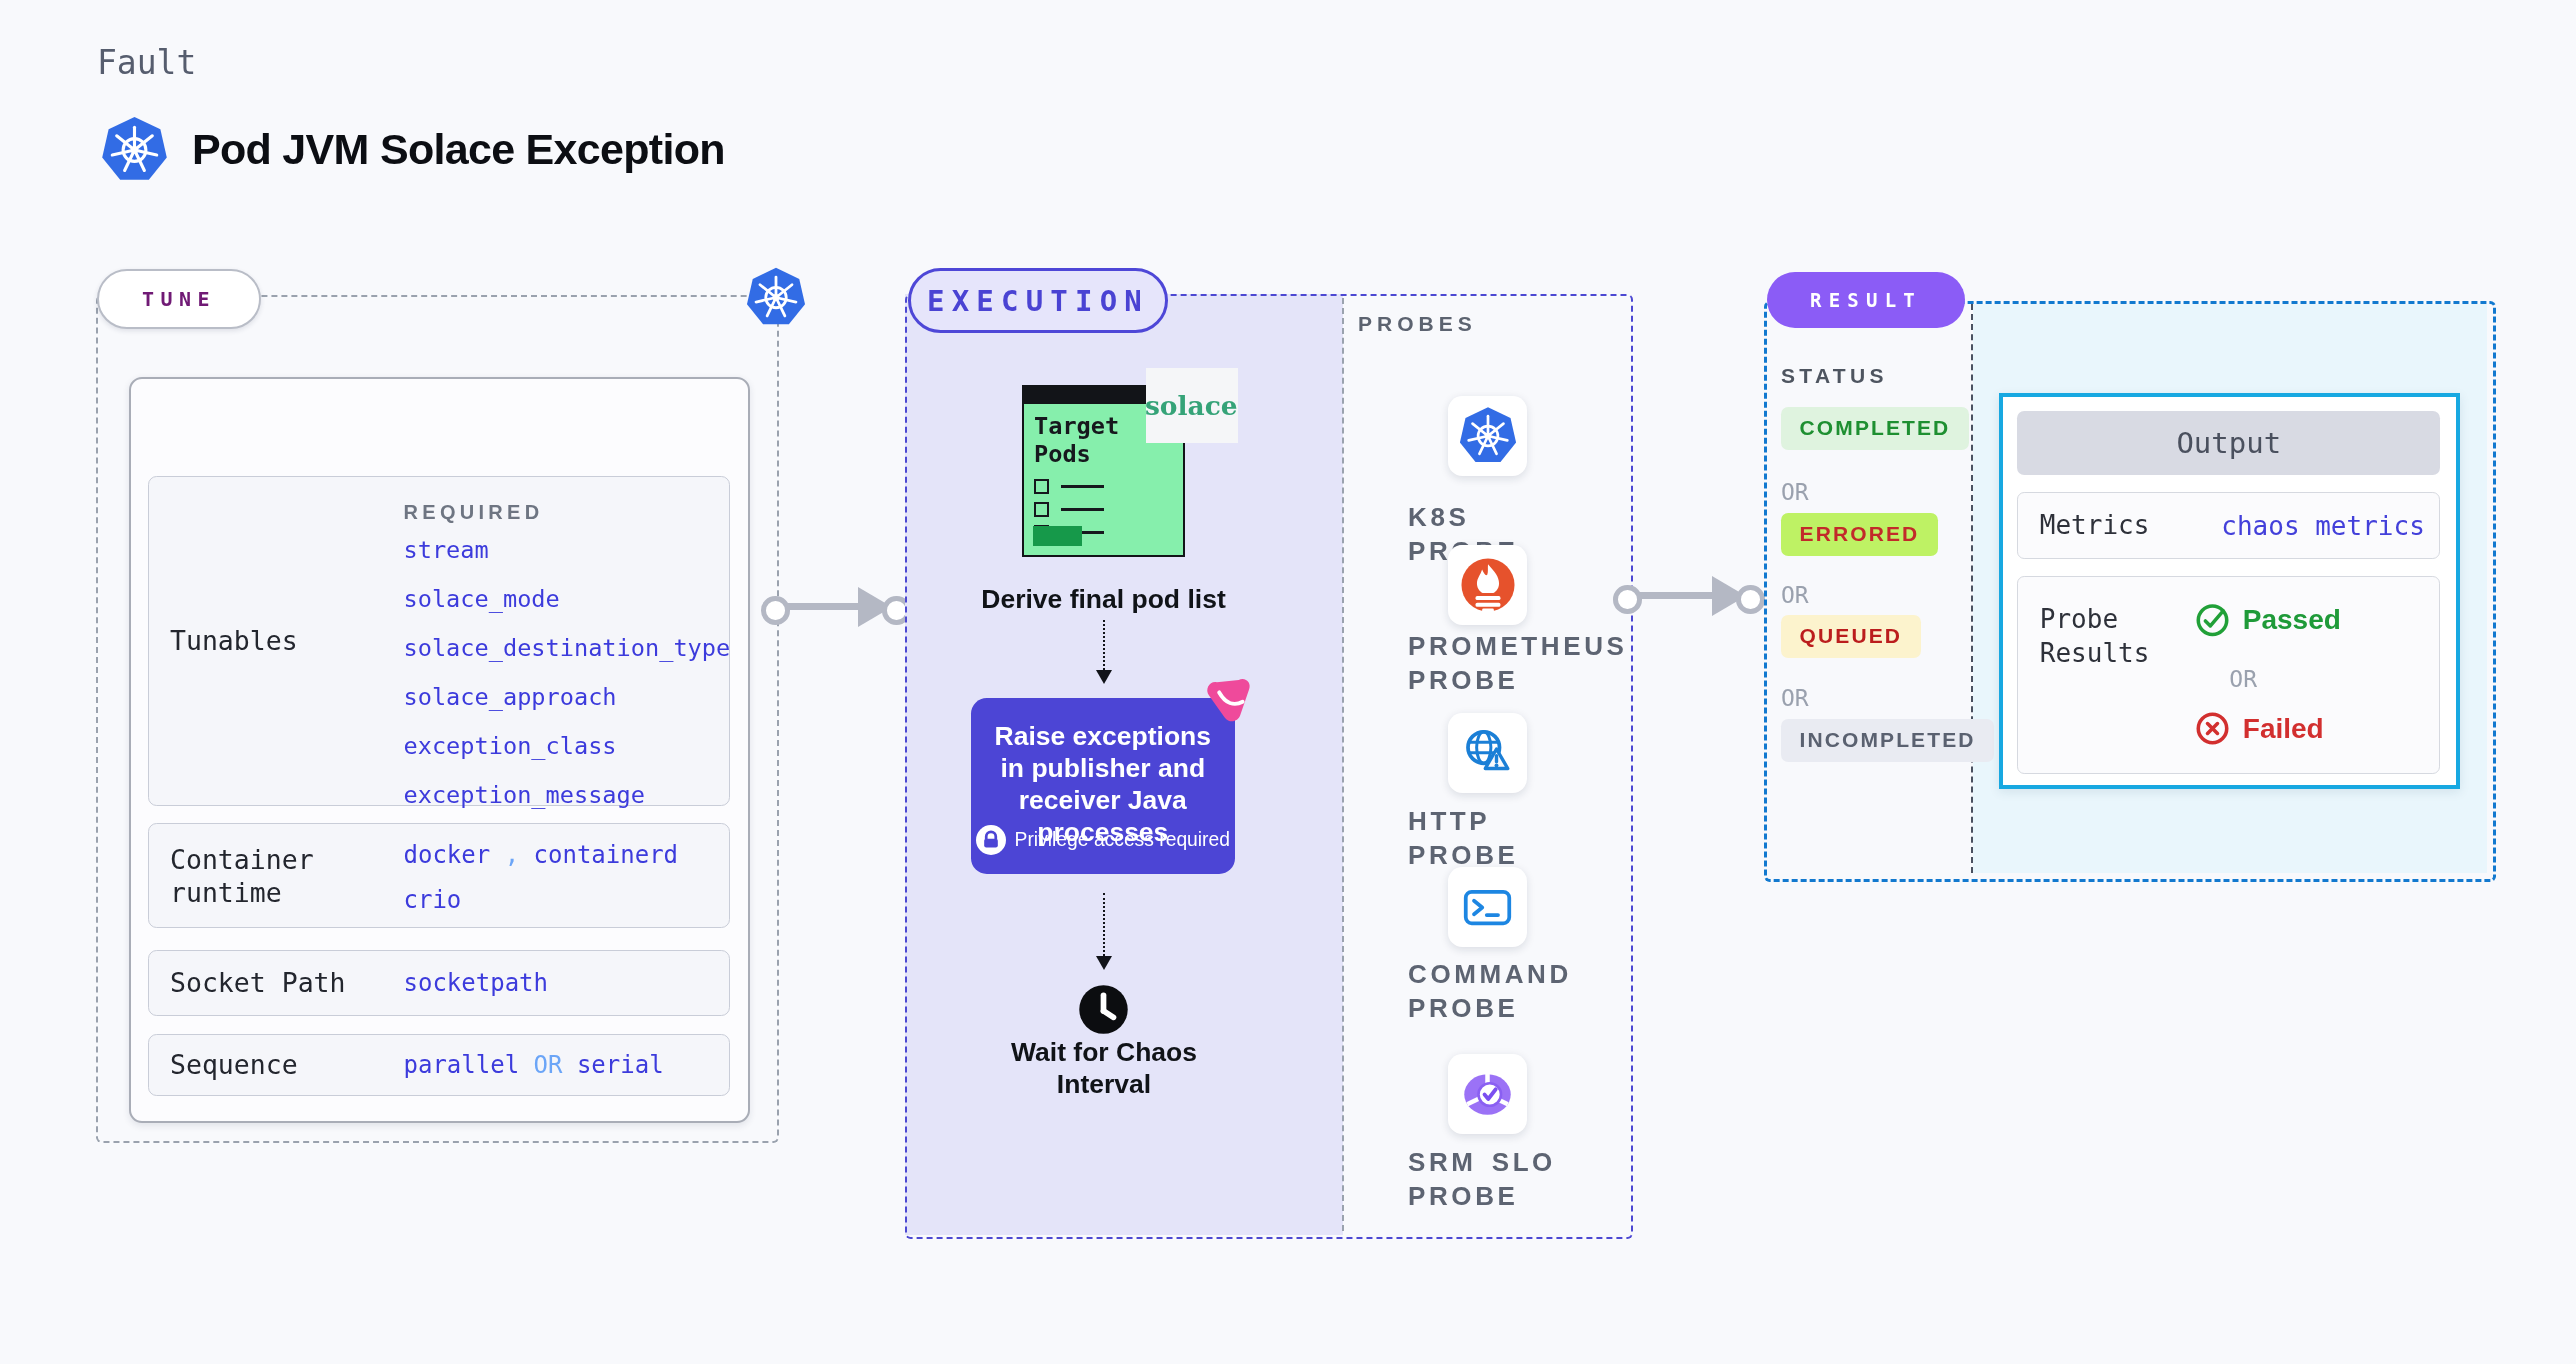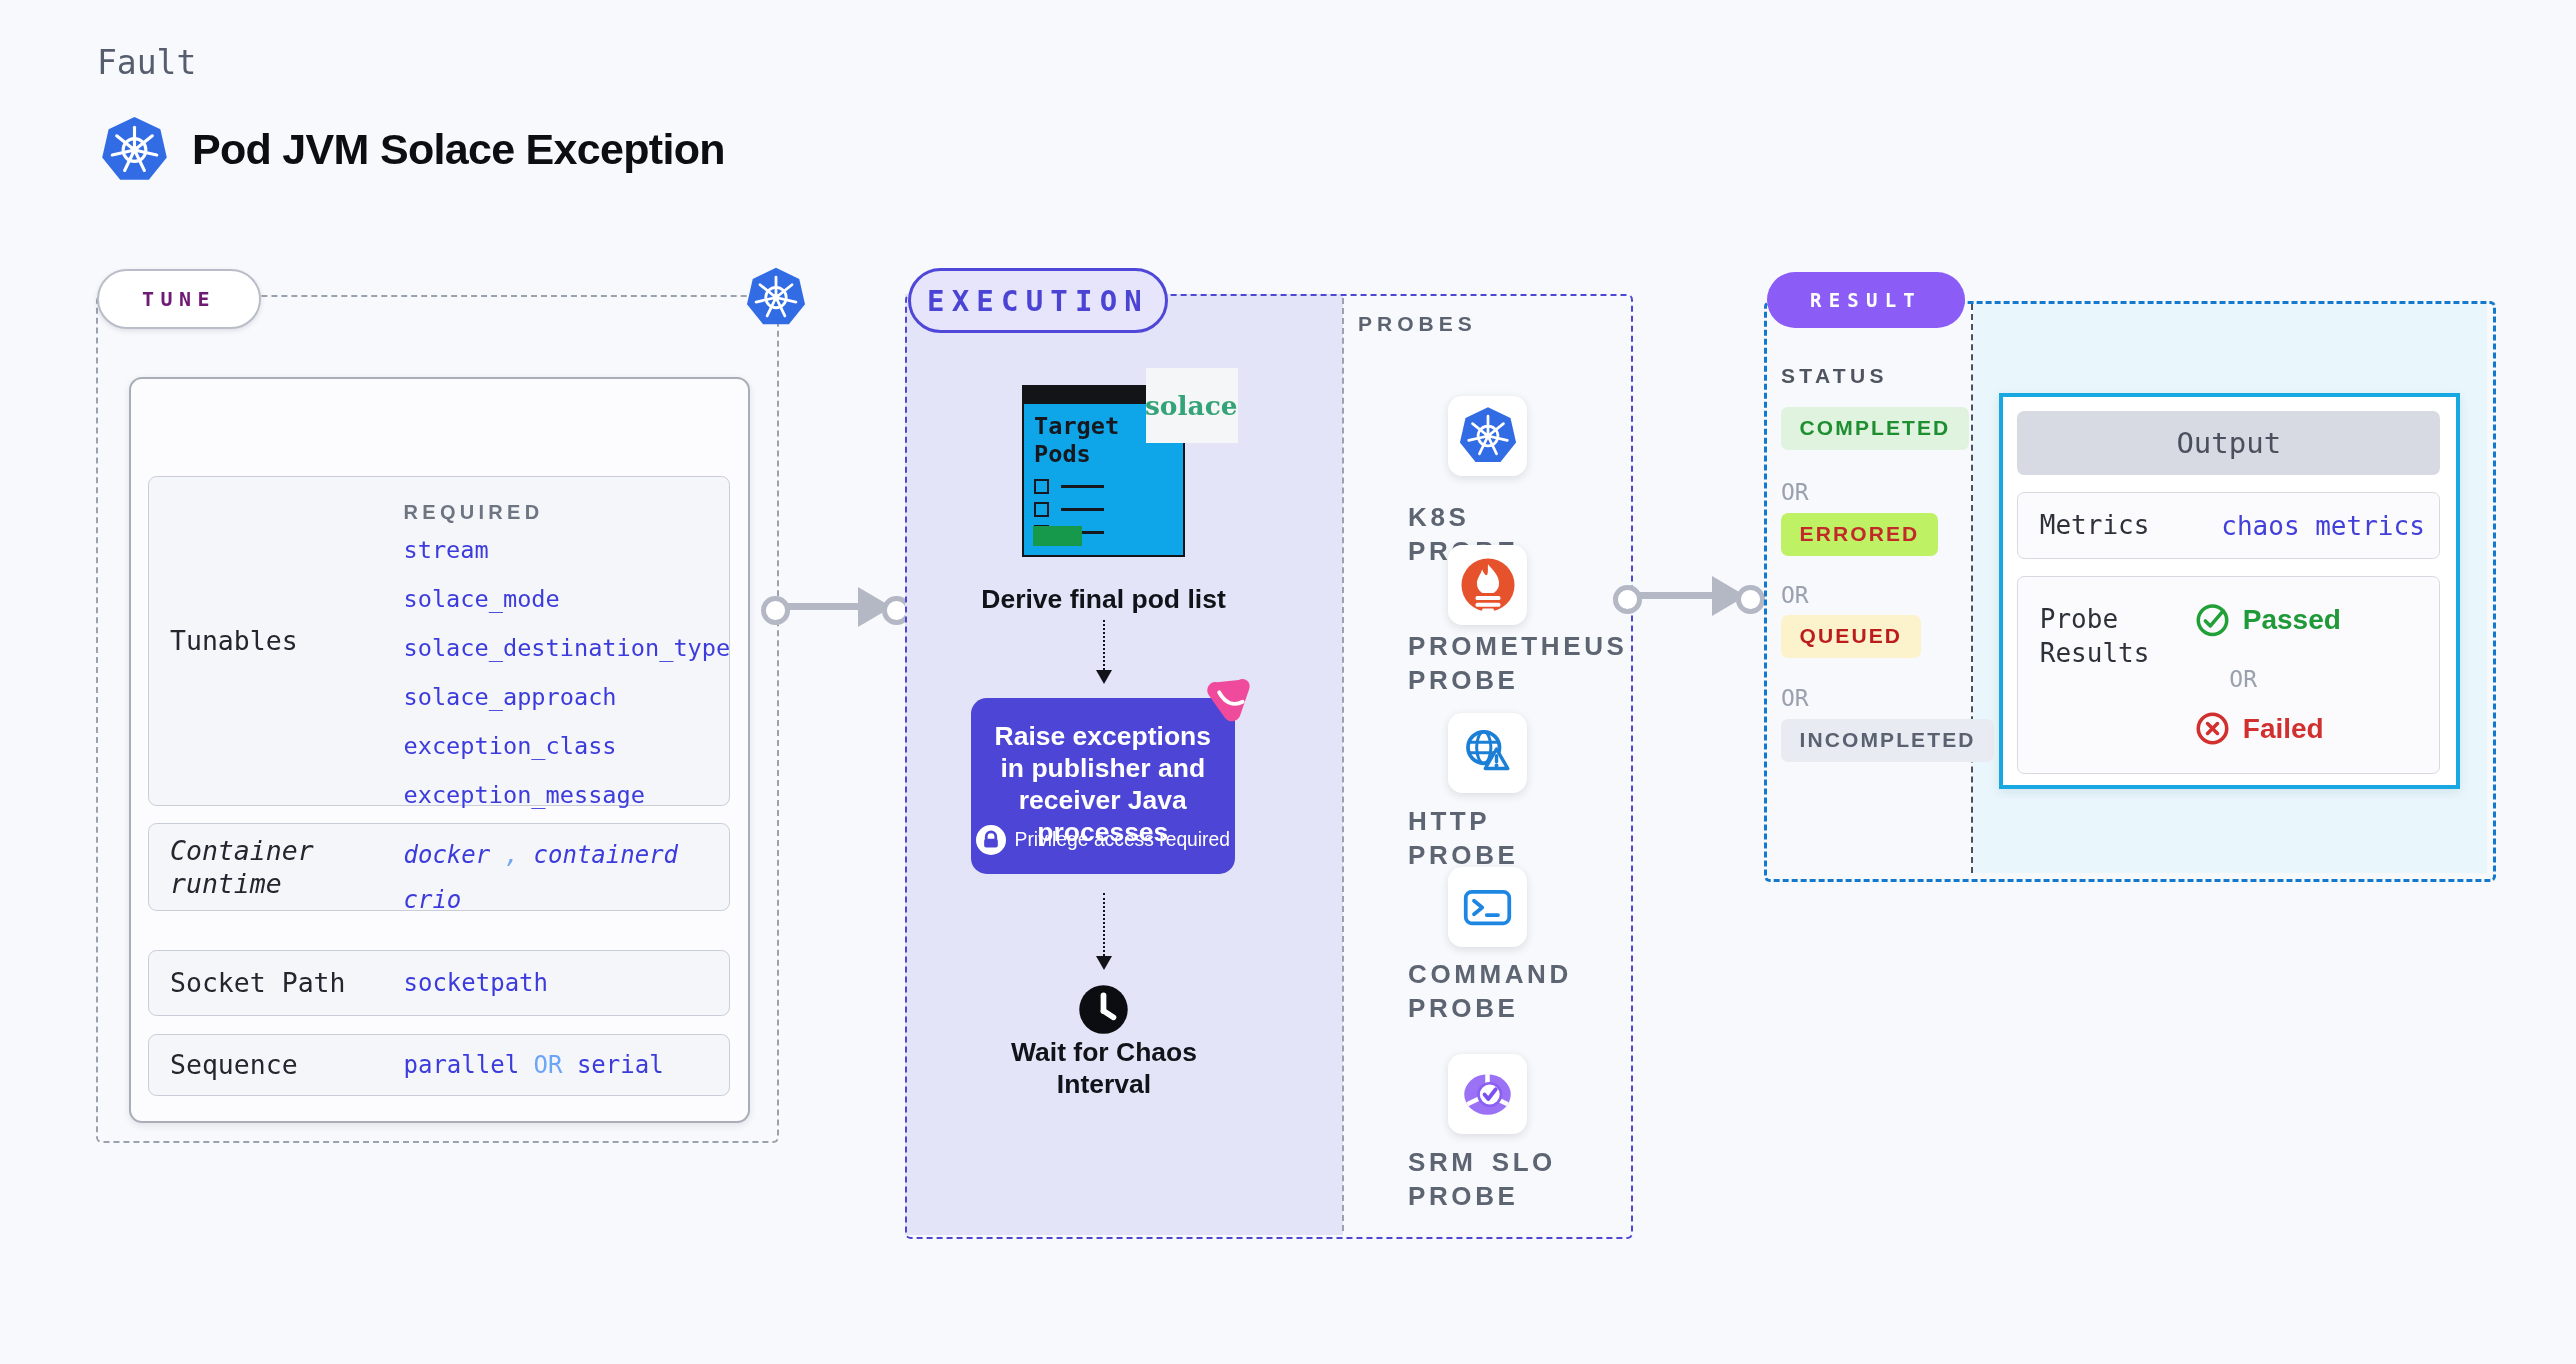--- a/index.html
+++ b/index.html
@@ -32,21 +32,21 @@
   .k8s-corner{left:745px;top:266px;width:62px;height:63px;}
 
   
   .ui-card{left:129px;top:377px;width:617px;height:742px;background:#fcfcfe;border:2.1px solid #a9adb7;
            border-radius:13px;box-shadow:0 2.1px 7.2px rgba(30,40,70,.10);}
   .ui-header{left:16.5px;top:16.5px;width:582px;height:64px;background:#d9dae4;border-radius:7.2px;
              display:flex;align-items:center;justify-content:center;
              font-family:"DejaVu Sans Mono",monospace;font-size:29px;color:#2b2e37;}
   .ui-row{left:16.5px;width:582px;background:#f5f6fa;border:1.4px solid #c9cdd8;border-radius:8.6px;box-sizing:border-box;}
   .row-tunables{top:97px;height:330px;}
-  .row-runtime{top:444px;height:88px;font-style:italic;}
+  .row-runtime{top:444px;height:105px;}
   .row-socket{top:571px;height:66px;}
   .row-sequence{top:655px;height:62px;}
   .row-label{position:absolute;left:21.5px;font-family:"DejaVu Sans Mono",monospace;font-size:26.5px;color:#23262e;line-height:1.25;}
   .vcenter{top:50%;transform:translateY(-50%);}
   .vals-col{position:absolute;left:255px;top:24px;}
   .required-tag{font-size:20px;font-weight:600;letter-spacing:4.3px;color:#6e7582;margin-bottom:11.5px;}
   .tune-val{font-family:"DejaVu Sans Mono",monospace;font-size:23.6px;color:#3c3bdc;margin-bottom:21px;white-space:nowrap;}
   .blue-val{font-family:"DejaVu Sans Mono",monospace;font-size:24px;color:#3c3bdc;white-space:nowrap;}
   .lt-blue{color:#6ba5f7;}
 
@@ -55,21 +55,21 @@
   .harrow .line{position:absolute;top:20px;height:7.2px;background:#b4b8c4;border-radius:3.6px;}
   .harrow .head{position:absolute;top:3.6px;width:0;height:0;border-top:20px solid transparent;
                 border-bottom:20px solid transparent;border-left:34px solid #b4b8c4;}
   .harrow .endc{position:absolute;top:13px;width:18.6px;height:18.6px;border-radius:50%;
                 background:#ffffff;border:5px solid #b4b8c4;box-sizing:content-box;}
   .varrow .stem{position:absolute;left:13px;top:0;width:0;border-left:2.9px dotted #111319;}
   .varrow .vhead{position:absolute;left:5.7px;width:0;height:0;border-left:8.6px solid transparent;
                  border-right:8.6px solid transparent;border-top:14.3px solid #111319;}
 
   
-  .pods-window{left:1022px;top:385px;width:163px;height:172px;background:#0ea5e9;border:2.9px solid #121418;box-sizing:border-box;}
+  .pods-window{left:1022px;top:385px;width:163px;height:172px;background:#86efac;border:2.9px solid #121418;box-sizing:border-box;}
   .pods-titlebar{position:absolute;left:0;top:0;width:100%;height:17px;background:#121418;}
   .pods-title{position:absolute;left:10px;top:26px;font-family:"DejaVu Sans Mono",monospace;
               font-weight:bold;font-size:23.6px;line-height:1.18;color:#16181d;}
   .checkrow{position:absolute;left:10px;height:16.5px;}
   .checkrow .cb{position:absolute;left:0;top:0;width:15px;height:15px;border:2.1px solid #16181d;box-sizing:border-box;}
   .checkrow .ln{position:absolute;left:27px;top:6.4px;width:43px;height:2.9px;background:#16181d;}
   .greenbar{position:absolute;left:8.6px;bottom:9.3px;width:49px;height:19.3px;background:#16994a;}
   .solace-card{left:1146px;top:368px;width:92px;height:75px;background:#f5f6f8;display:flex;
                align-items:center;justify-content:center;}
   .solace-text{font-family:"DejaVu Serif","Liberation Serif",serif;font-weight:bold;font-size:26.5px;color:#35a378;}

